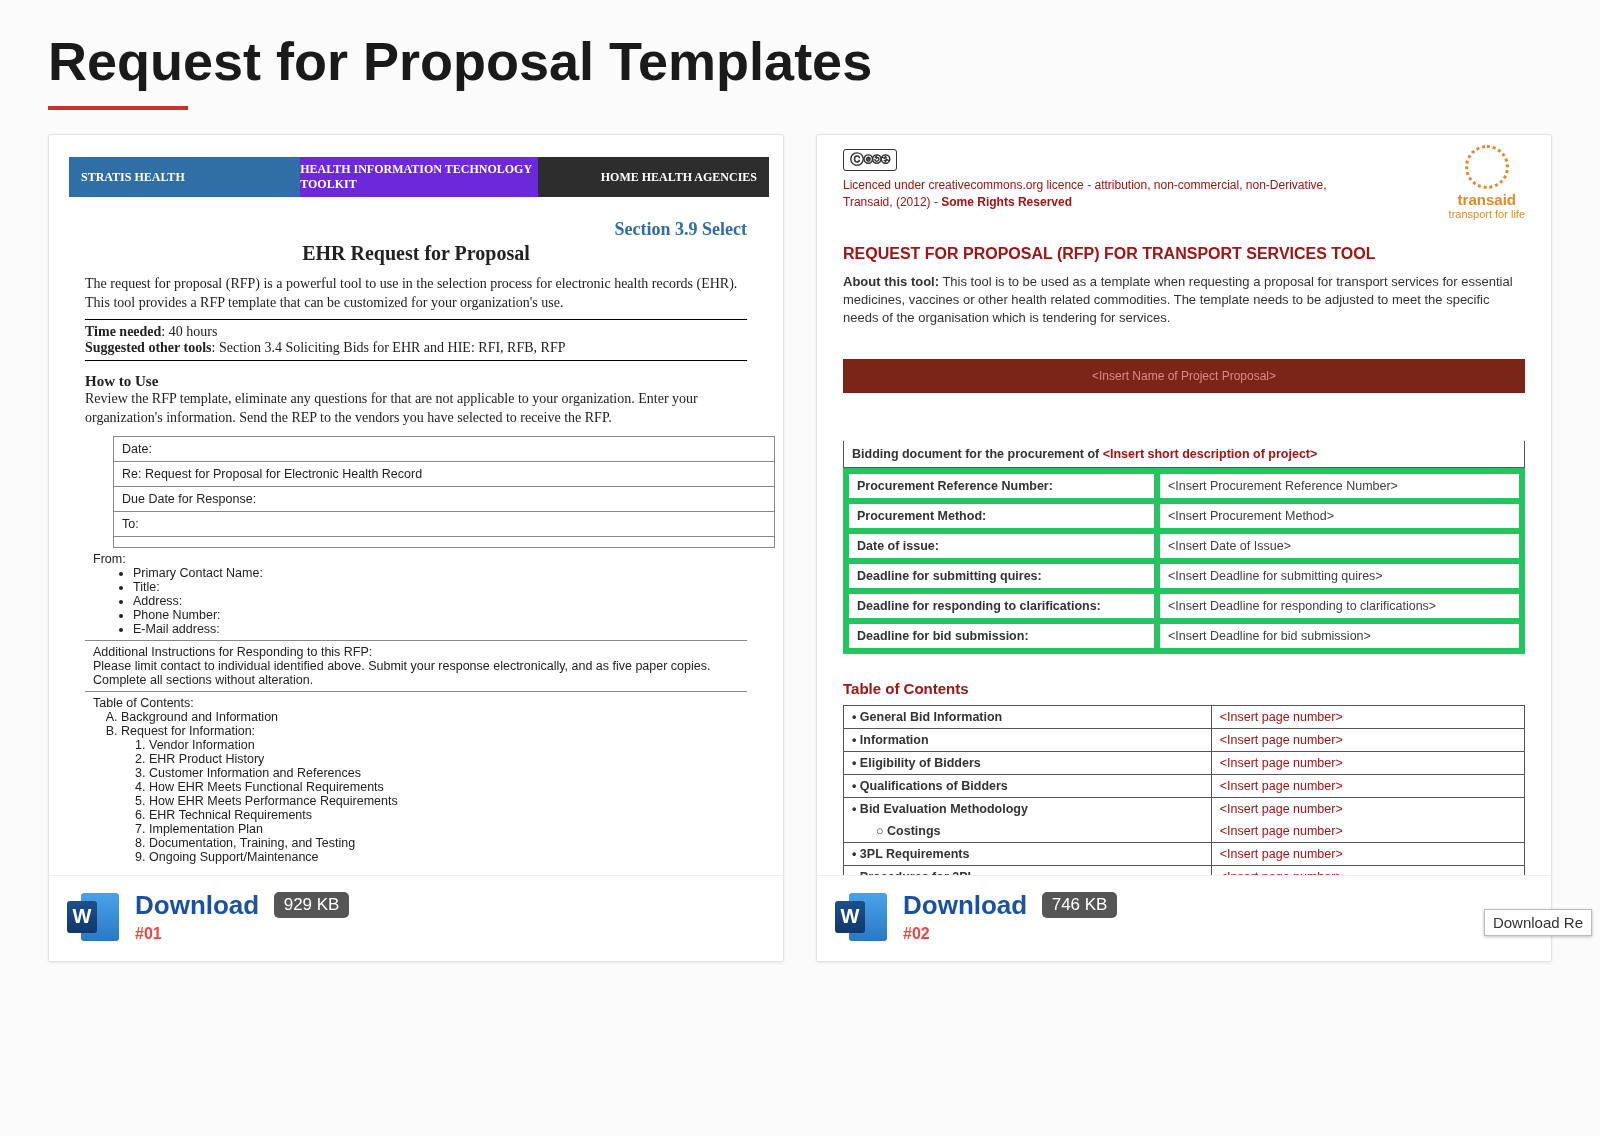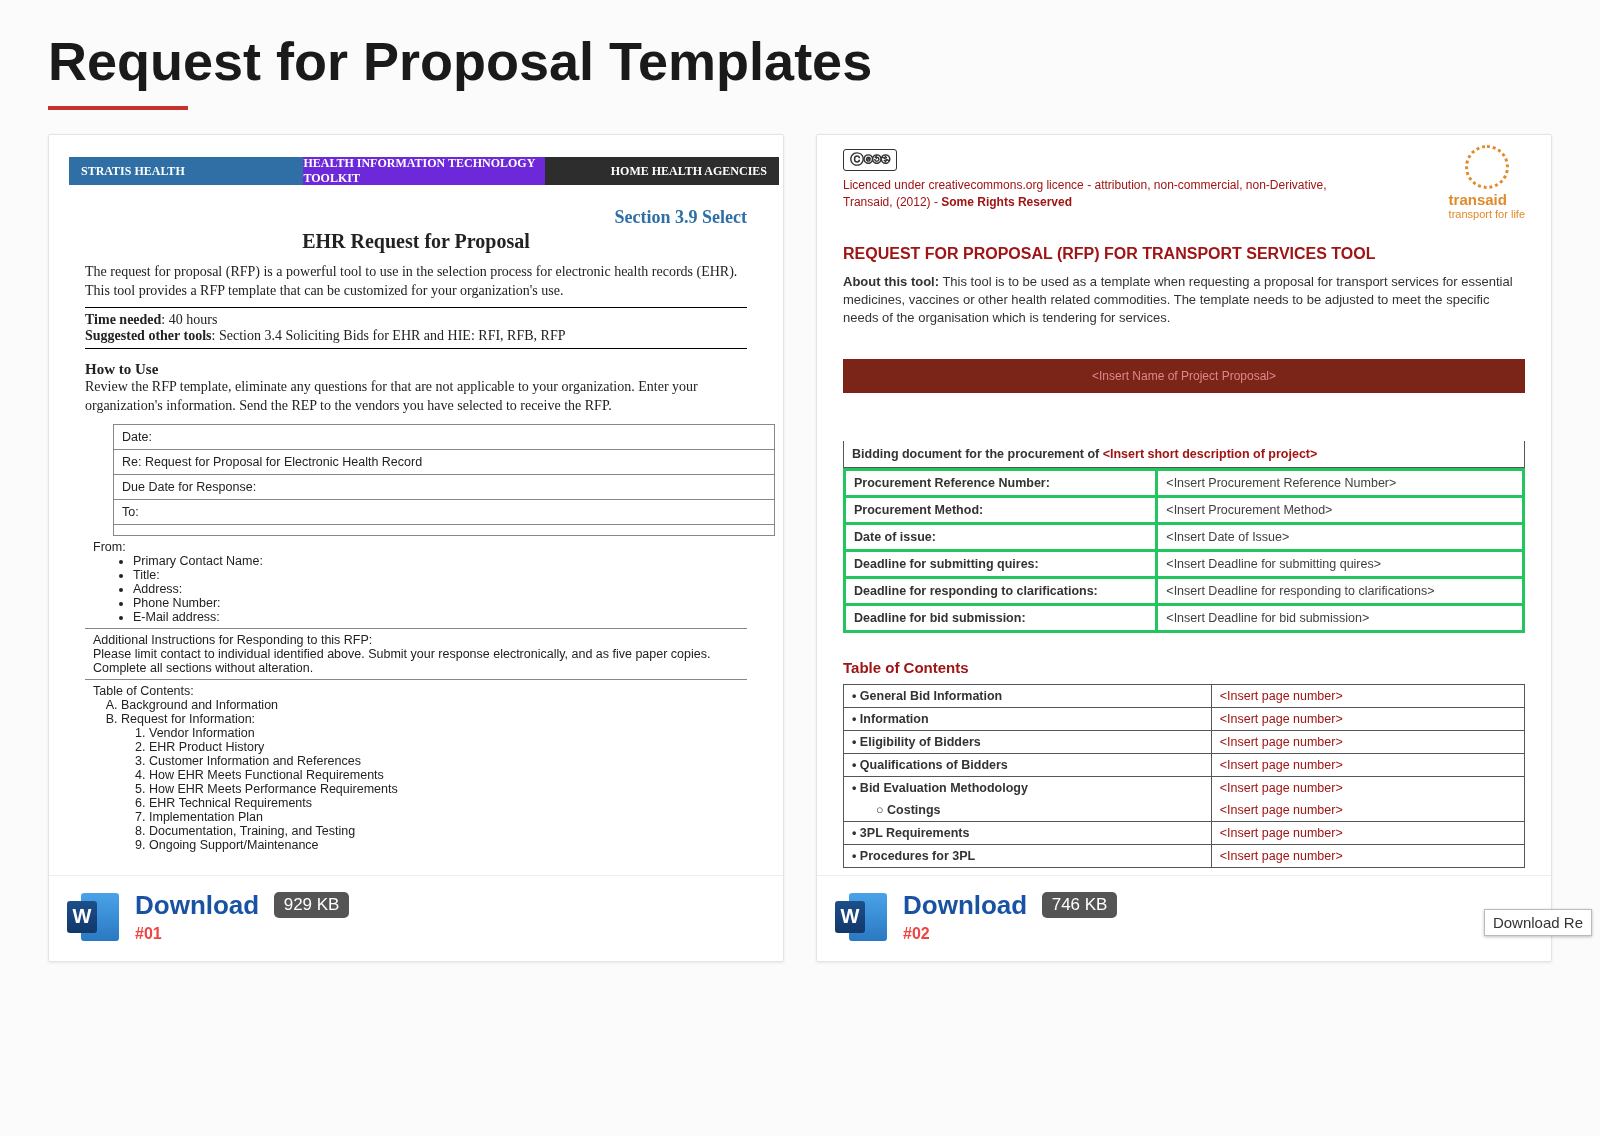--- a/index.html
+++ b/index.html
@@ -40,24 +40,24 @@
     height: 740px;
     overflow: hidden;
     background: #fff;
     position: relative;
     font-family: "Times New Roman", serif;
   }
 
   
   .t1-banner {
     display: flex;
-    height: 28px;
+    height: 40px;
     font-size: 12px;
     color: #fff;
-    margin: 22px 4px 0 20px;
+    margin: 22px 14px 0 20px;
   }
   .t1-b1 { background:#2f6fa5; flex:1.2; display:flex; align-items:center; padding-left:12px; font-weight:600;}
   .t1-b2 { background:#6d28d9; flex:1.3; display:flex; align-items:center; justify-content:center; font-weight:600;}
   .t1-b3 { background:#2d2d2d; flex:1.2; display:flex; align-items:center; justify-content:flex-end; padding-right:12px; font-weight:600;}
   .t1-body { padding: 10px 36px 0 36px; font-size: 13px; color:#222; }
   .t1-section { text-align:right; color:#2f6fa5; font-weight:700; font-size:18px; margin-top:12px;}
   .t1-h1 { text-align:center; font-weight:700; font-size:20px; margin:2px 0 10px;}
   .t1-para { font-size:14px; line-height:1.35; border-bottom:1px solid #000; padding-bottom:6px;}
   .t1-meta { font-size:14px; padding:4px 0; border-bottom:1px solid #000;}
   .t1-howto-h { font-weight:700; font-size:15px; margin-top:12px;}
@@ -67,32 +67,32 @@
   .t1-from { font-family: Arial, sans-serif; font-size:12.5px; padding:4px 8px;}
   .t1-from ul { list-style: disc; margin-left:40px;}
   .t1-add { font-family: Arial, sans-serif; font-size:12.5px; padding:4px 8px; border-top:1px solid #888;}
   .t1-toc { font-family: Arial, sans-serif; font-size:12.5px; padding:4px 8px; border-top:1px solid #888;}
   .t1-toc ol.alpha { list-style: upper-alpha; margin-left:28px;}
   .t1-toc ol.num { list-style: decimal; margin-left:28px;}
 
   
   .t2-body { padding: 14px 26px 0 26px; font-family: Arial, sans-serif; font-size:12px; color:#333; position:relative;}
   .t2-cc { font-weight:700; font-size:14px; border:1px solid #333; border-radius:3px; display:inline-block; padding:1px 6px; background:#fff;}
-  .t2-logo { position:absolute; right:26px; top:10px; color:#e08a2c; font-size:11px;}
+  .t2-logo { position:absolute; right:26px; top:10px; text-align:center; color:#e08a2c; font-size:11px;}
   .t2-logo .circle { width:44px; height:44px; border:3px dotted #e08a2c; border-radius:50%; margin:0 auto 2px;}
   .t2-lic { color:#a01414; font-size:12px; margin-top:6px; line-height:1.4;}
   .t2-lic .b { font-weight:700; }
   .t2-title { color:#a01414; font-weight:700; font-size:16px; margin-top:34px;}
   .t2-about { font-size:13px; line-height:1.4; margin-top:10px;}
   .t2-redbar { background:#7a2518; color:#d88; text-align:center; font-size:12px; padding:10px 0; margin-top:32px;}
   .t2-bidline { border:1px solid #555; border-top:none; padding:6px 8px; font-size:12.5px;margin-top:48px;}
   .t2-bidline b{font-weight:700;}
   .t2-bidline .ph{ color:#a01414;}
   .t2-info { width:100%; border-collapse:collapse; font-size:12.5px;}
-  .t2-info td { border:3px solid #22c55e; padding:5px 8px;}
+  .t2-info td { border:6px solid #22c55e; padding:5px 8px;}
   .t2-info td:first-child { font-weight:700; width:46%;}
   .t2-info td:last-child { color:#404040;}
   .t2-sec { color:#a01414; font-weight:700; font-size:15px; margin:26px 0 8px;}
   .t2-toc { width:100%; border-collapse:collapse; font-size:12.5px;}
   .t2-toc td { border:1px solid #555; padding:4px 8px;}
   .t2-toc td:first-child{ width:54%;}
   .t2-toc td:first-child b{ font-weight:700; }
   .t2-toc .bullet::before{ content:"•  "; font-weight:700;}
   .t2-toc td:last-child{ color:#a01414;}
   .t2-gbi { width:100%; border-collapse:collapse; font-size:12px;}

